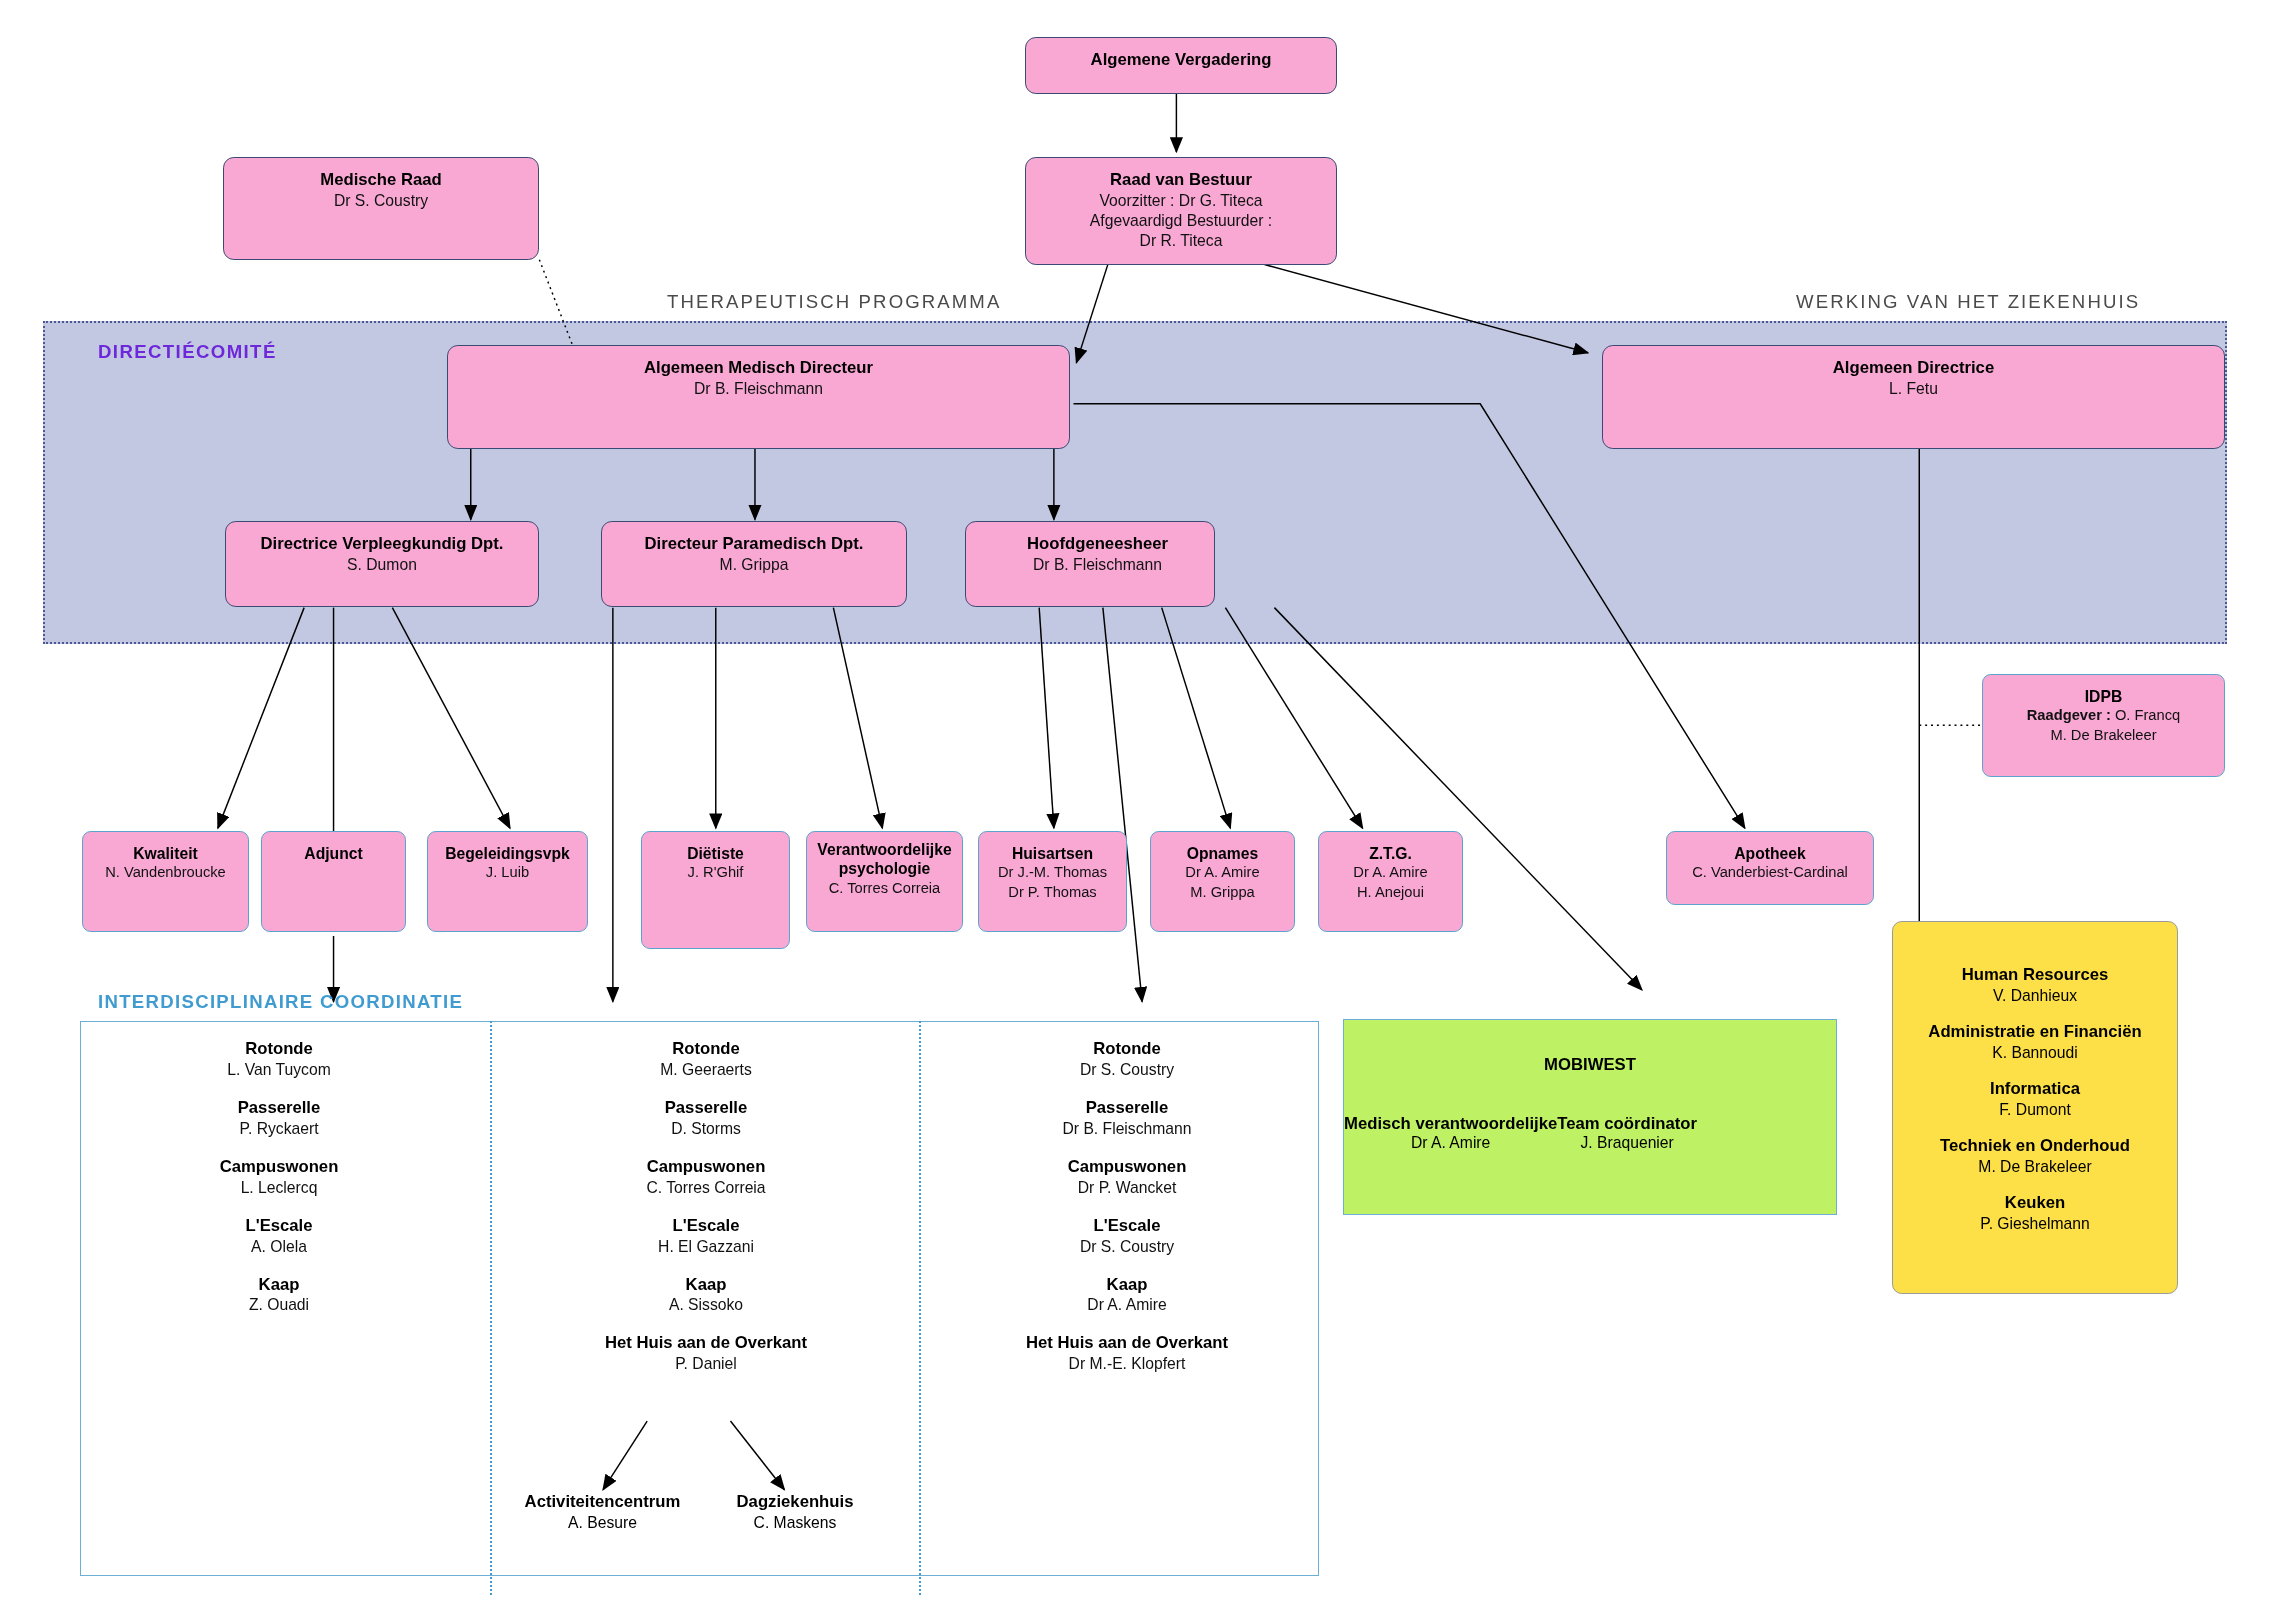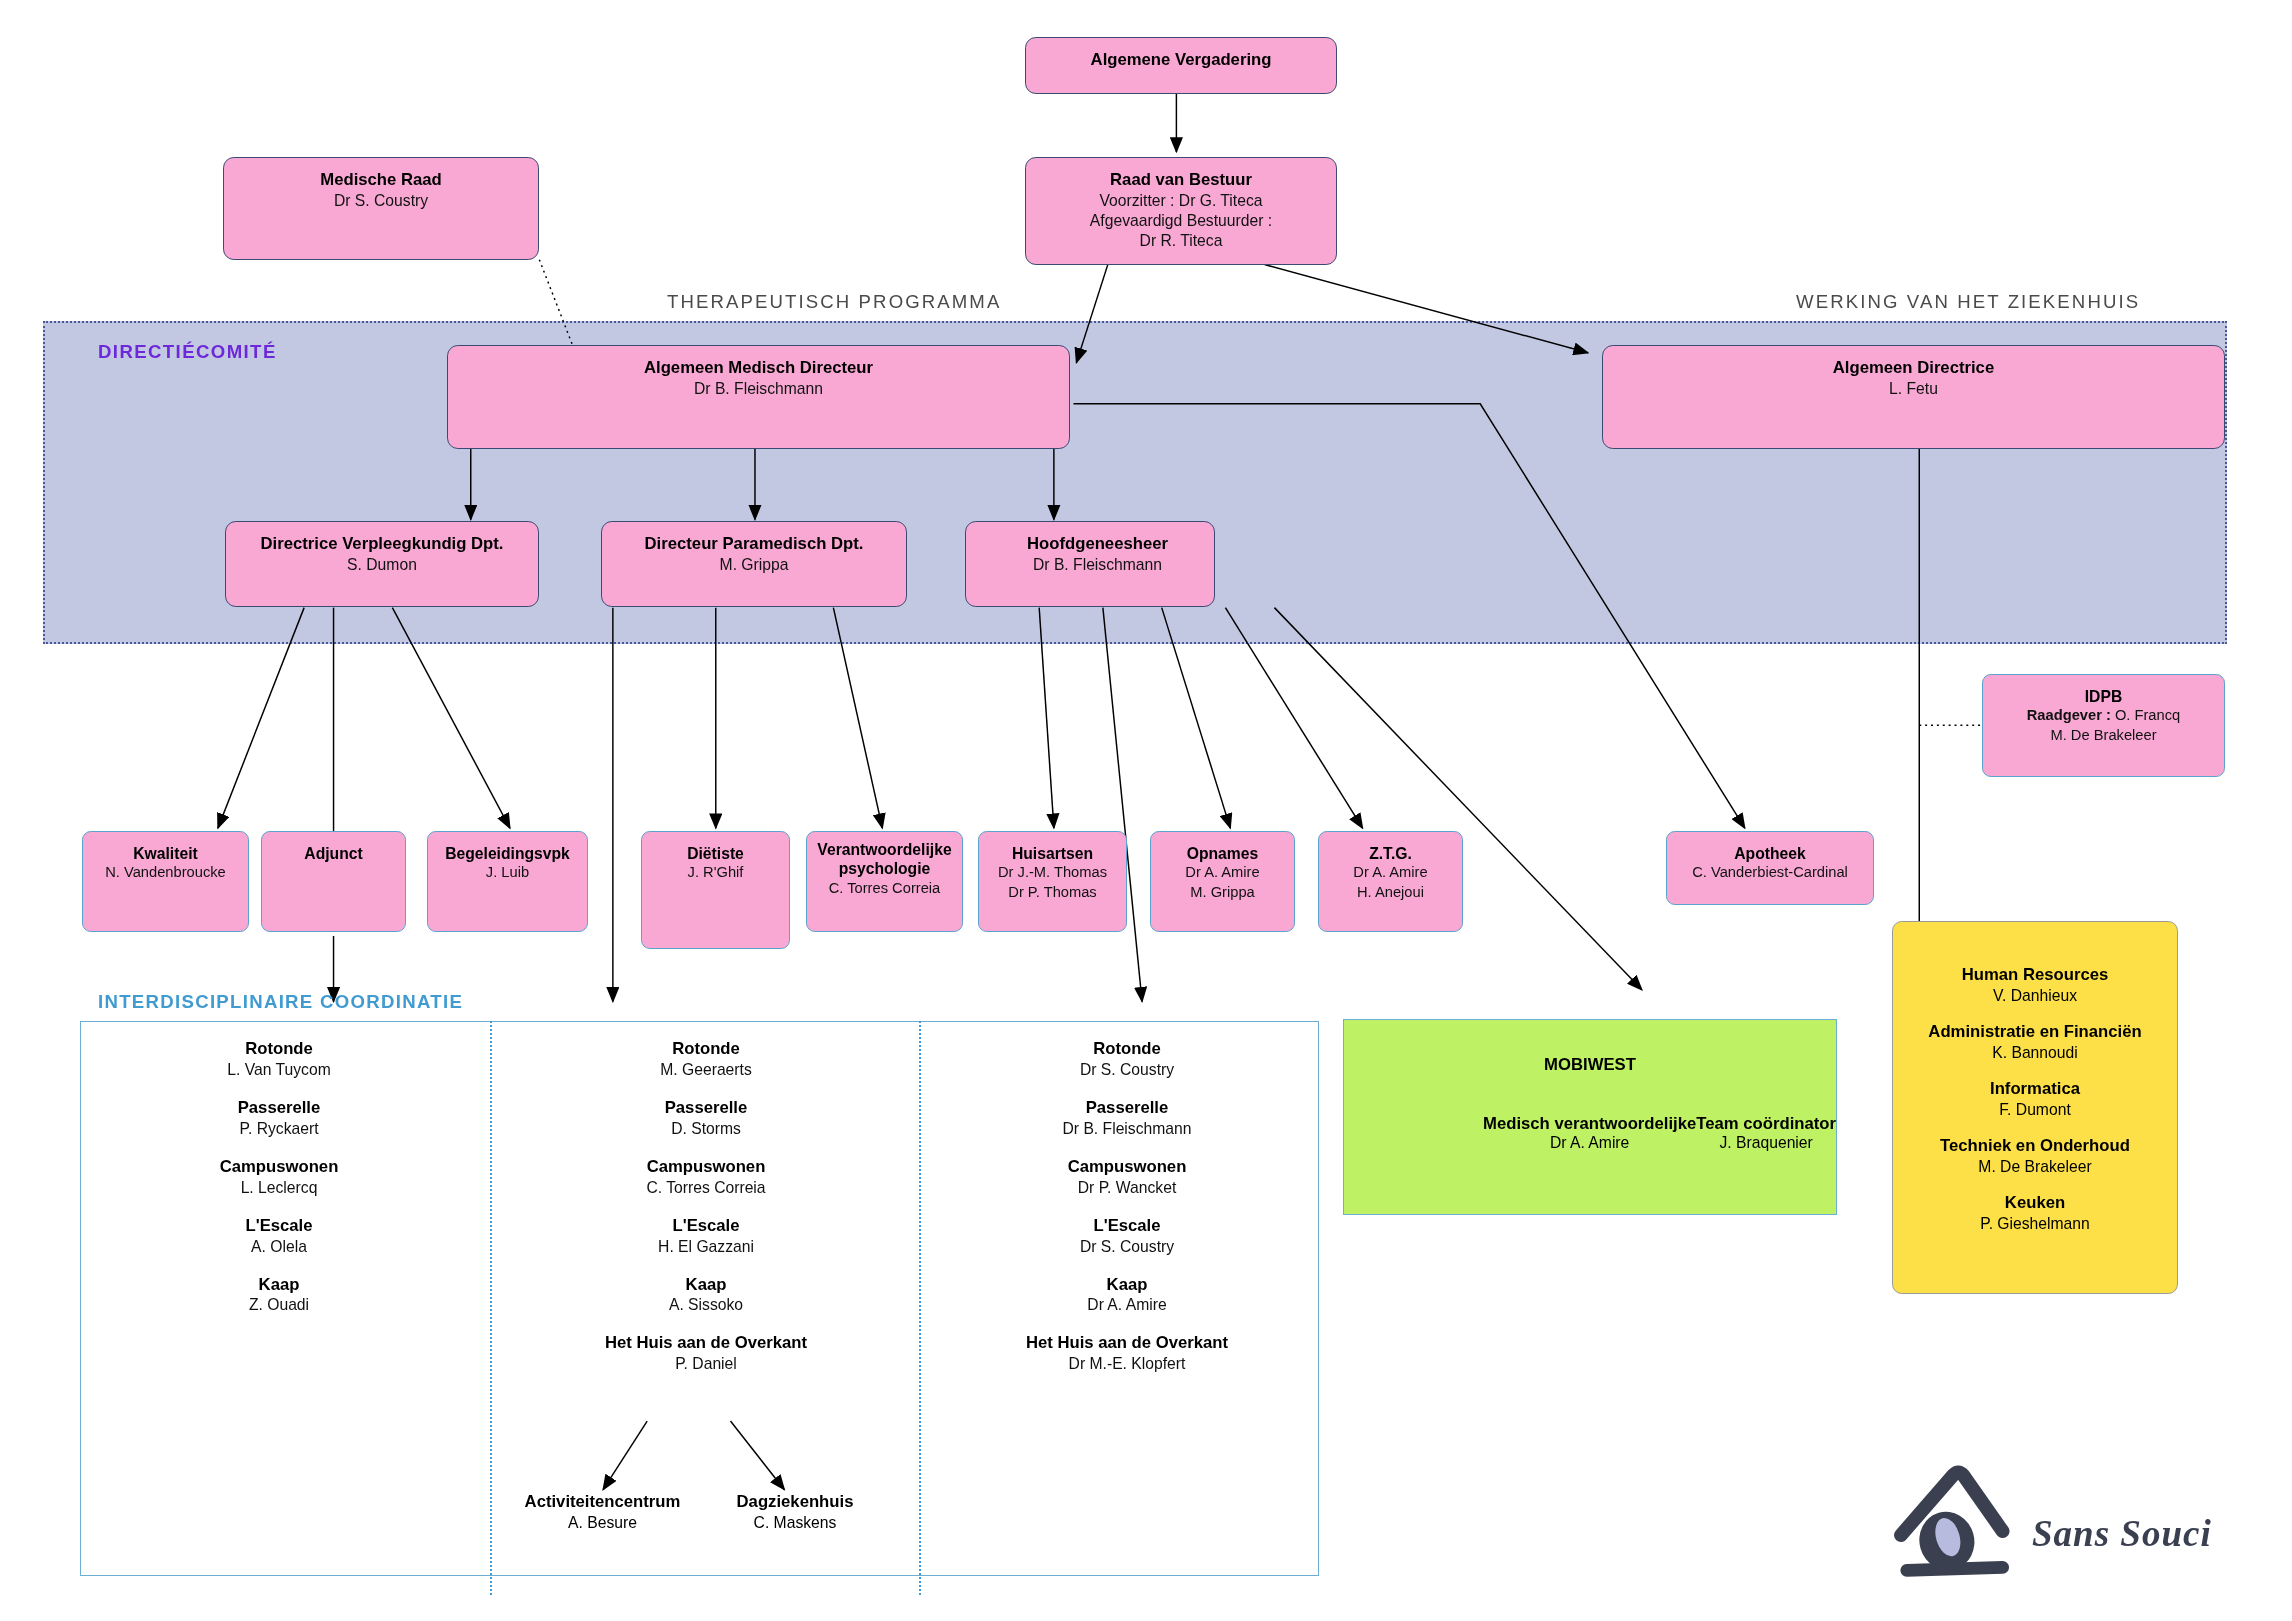--- a/index.html
+++ b/index.html
@@ -132,21 +132,21 @@
     z-index: 20;
   }
   #mobiwest .mw-title {
     text-align: center;
     font-weight: bold;
     font-size: 16.7px;
     margin-top: 35px;
   }
   #mobiwest .mw-row {
     display: flex;
-    justify-content: flex-end;
+    justify-content: flex-start;
     margin-top: 39px;
   }
   #mobiwest .mw-cell { text-align: center; }
   #mobiwest .mw-cell .t { font-weight: bold; font-size: 16.7px; }
   #mobiwest .mw-cell .s { font-size: 15.7px; }
 
   
   #support {
     position: absolute;
     left: 1892px; top: 921px;
@@ -453,26 +453,15 @@
     <div class="sp-item">
       <div class="t">Techniek en Onderhoud</div>
       <div class="s">M. De Brakeleer</div>
     </div>
     <div class="sp-item">
       <div class="t">Keuken</div>
       <div class="s">P. Gieshelmann</div>
     </div>
   </div>
 
-  <div id="logo">
-    <svg width="382" height="137" viewBox="0 0 390 140">
-      <g stroke="#3a4050" stroke-linecap="round" fill="none">
-        <path d="M14 86 L68 24 Q73 19 78 25 L118 82" stroke-width="14"></path>
-        <path d="M20 122 L118 119" stroke-width="13"></path>
-      </g>
-      <ellipse cx="61" cy="92" rx="28" ry="30" fill="#3a4050" transform="rotate(-16 61 92)"></ellipse>
-      <ellipse cx="62" cy="88" rx="12" ry="20" fill="#b7bbdd" transform="rotate(-16 62 88)"></ellipse>
-    </svg>
-    <div class="word">Sans Souci</div>
-  </div>
 
 </div>
 
 
 </body></html>

